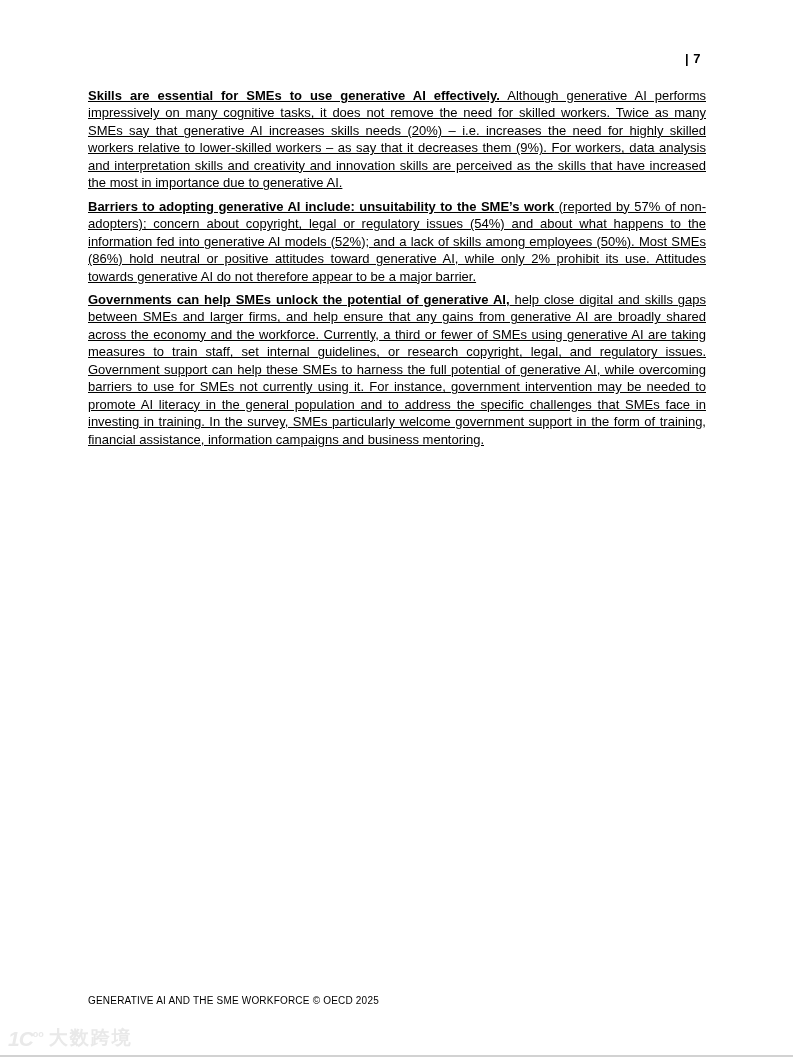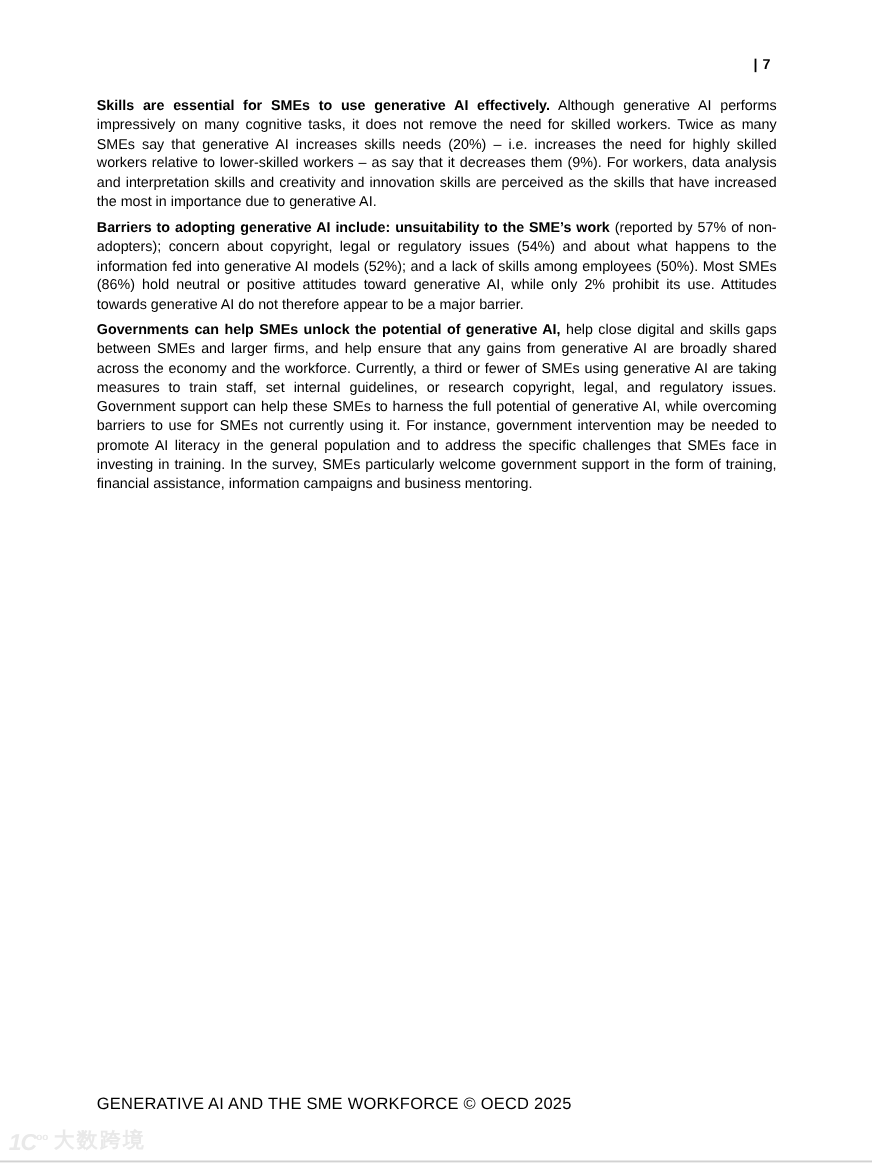--- a/index.html
+++ b/index.html
@@ -23,36 +23,37 @@
     font-size: 13px;
     font-weight: 700;
     letter-spacing: 0.5px;
     color: #000000;
   }
   .content {
     position: absolute;
     left: 88px;
     top: 87px;
     width: 618px;
+    text-decoration: underline;
   }
   .content p {
     margin: 0 0 6px 0;
     font-size: 13px;
     line-height: 17.45px;
     text-align: justify;
     color: #000000;
   }
   .lead {
     font-weight: 700;
   }
   .footer {
     position: absolute;
     left: 88px;
     top: 995px;
-    font-size: 15px;
+    font-size: 10px;
     letter-spacing: 0.2px;
     color: #000000;
     white-space: nowrap;
   }
   .watermark {
     position: absolute;
     left: 8px;
     top: 1027px;
     display: flex;
     align-items: center;

